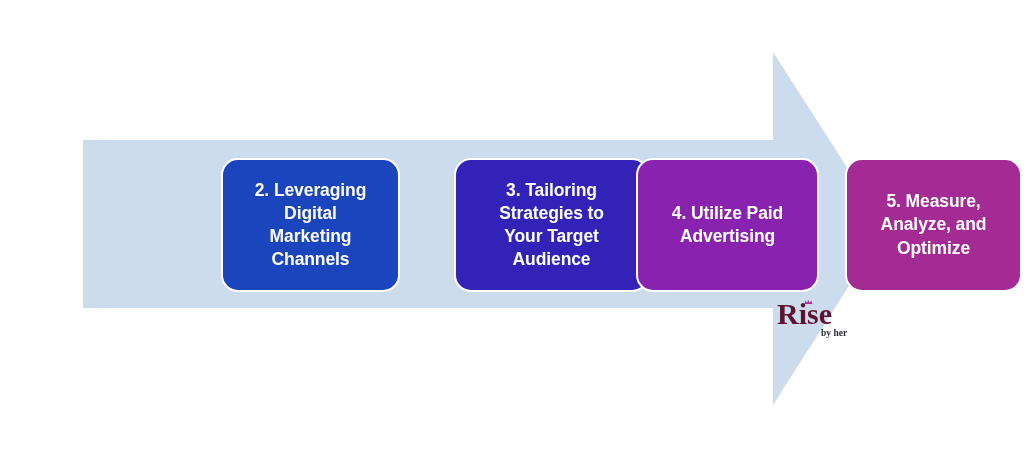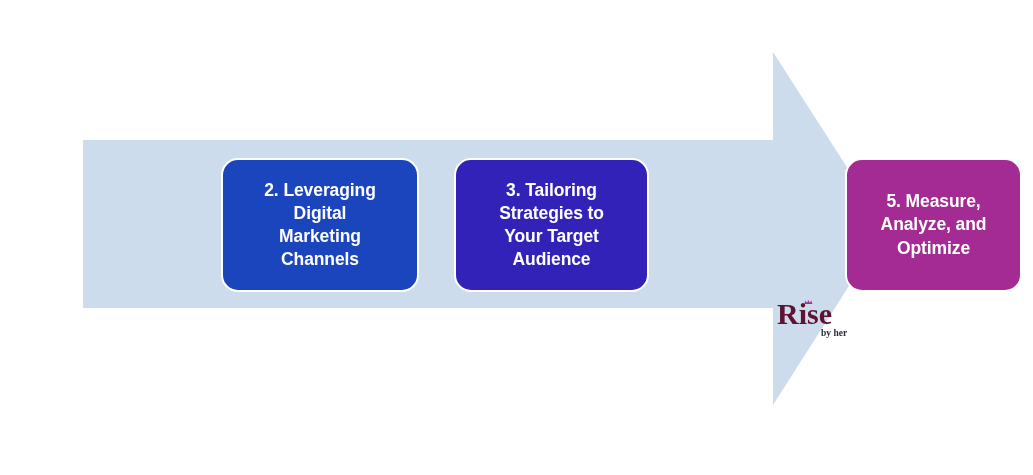--- a/index.html
+++ b/index.html
@@ -51,21 +51,21 @@
     height: 134px;
     border: 2.5px solid #ffffff;
   }
   .step-label {
     display: block;
     width: 100%;
     white-space: pre-line;
   }
 
   #step-1 { left: 11px;  width: 179px; }
-  #step-2 { left: 221px; width: 198px; }
+  #step-2 { left: 221px; width: 179px; }
   #step-3 { left: 454px; width: 195px; }
   #step-4 { left: 636px; width: 183px; }
   #step-5 { left: 845px; width: 177px; }
 
   
   #logo {
     position: absolute;
     left: 777px;
     top: 296px;
     width: 82px;
@@ -89,20 +89,24 @@
 Channels</span>
   </div>
 
   <div class="step-box" id="step-3" style="background:#3322B8">
     <span class="step-label">3. Tailoring
 Strategies to
 Your Target
 Audience</span>
   </div>
 
+  <div class="step-box" id="step-4" style="background:#8A22B0">
+    <span class="step-label">4. Utilize Paid
+Advertising</span>
+  </div>
 
   <div class="step-box" id="step-5" style="background:#A32B93">
     <span class="step-label">5. Measure,
 Analyze, and
 Optimize</span>
   </div>
 
   <svg id="logo" viewBox="0 0 82 44">
 
     <g>

